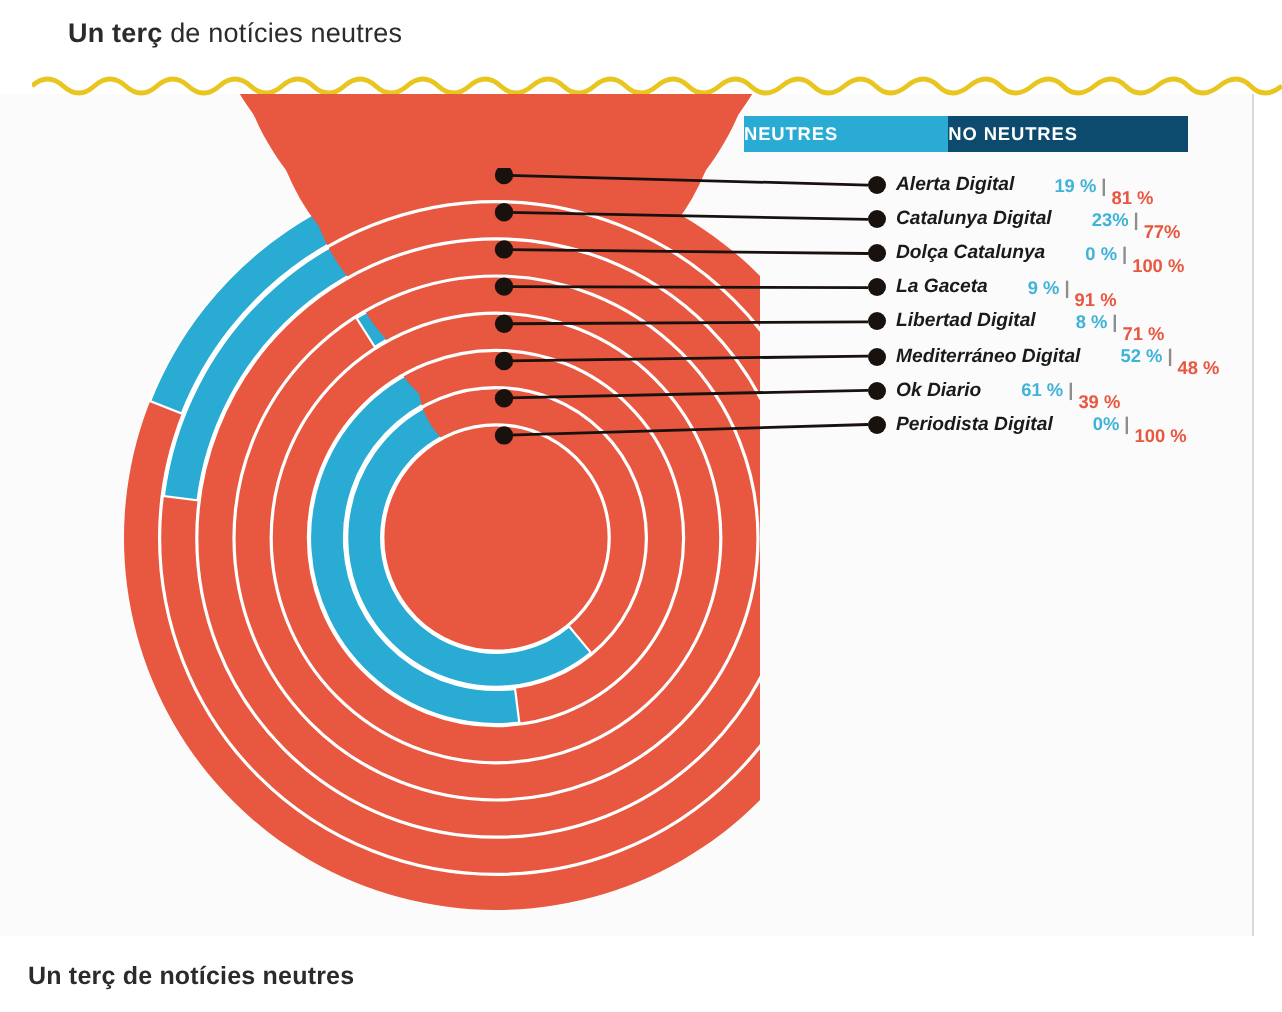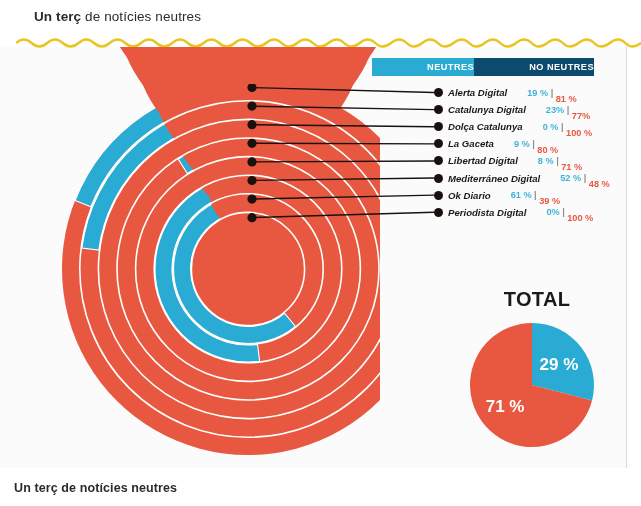--- a/index.html
+++ b/index.html
@@ -60,21 +60,21 @@
     left: 372px;
     top: 58px;
     width: 222px;
     height: 18px;
     display: flex;
   }
   .legend-chip {
     flex: 1 1 auto;
     display: flex;
     align-items: center;
-    justify-content: flex-end;
+    justify-content: flex-start;
     font-size: 9.2px;
     font-weight: bold;
     letter-spacing: .45px;
     color: #ffffff;
   }
   .legend-chip.neutres { background: #29abd4; }
   .legend-chip.no-neutres { background: #0c4a6e; }
 
   
   #donut-wrap {
@@ -247,21 +247,21 @@
         <span class="row-name">Dolça Catalunya</span>
         <span class="row-neu">0 %</span>
         <span class="row-sep">|</span>
         <span class="row-no">100 %</span>
       </div>
       <div class="label-row">
         <span class="row-dot"></span>
         <span class="row-name">La Gaceta</span>
         <span class="row-neu">9 %</span>
         <span class="row-sep">|</span>
-        <span class="row-no">80 %</span>
+        <span class="row-no">91 %</span>
       </div>
       <div class="label-row">
         <span class="row-dot"></span>
         <span class="row-name">Libertad Digital</span>
         <span class="row-neu">8 %</span>
         <span class="row-sep">|</span>
         <span class="row-no">71 %</span>
       </div>
       <div class="label-row">
         <span class="row-dot"></span>
@@ -279,25 +279,16 @@
       </div>
       <div class="label-row">
         <span class="row-dot"></span>
         <span class="row-name">Periodista Digital</span>
         <span class="row-neu">0%</span>
         <span class="row-sep">|</span>
         <span class="row-no">100 %</span>
       </div>
     </div>
 
-  <div id="total-block">
-    <div id="total-title">TOTAL</div>
-    <svg id="total-pie-svg" width="150" height="140" viewBox="0 0 150 140">
-        <path d="M70,68 L70,6 A62,62 0 0 1 130.05215598997512,83.41877300422098 Z" fill="#29abd4"></path>
-        <text x="96.94428592201103" y="53.099869470433504" text-anchor="middle" fill="#ffffff" font-size="17" font-weight="bold" font-family="&quot;Liberation Sans&quot;, sans-serif">29 %</text>
-        <path d="M70,68 L130.05215598997512,83.41877300422098 A62,62 0 1 1 69.99999999999999,6 Z" fill="#e8573f"></path>
-        <text x="43.055714077988966" y="94.90013052956651" text-anchor="middle" fill="#ffffff" font-size="17" font-weight="bold" font-family="&quot;Liberation Sans&quot;, sans-serif">71 %</text>
-      </svg>
-  </div>
 
   <div id="footer-caption">Un terç de notícies neutres</div>
 
 </div>
 
 </body></html>

